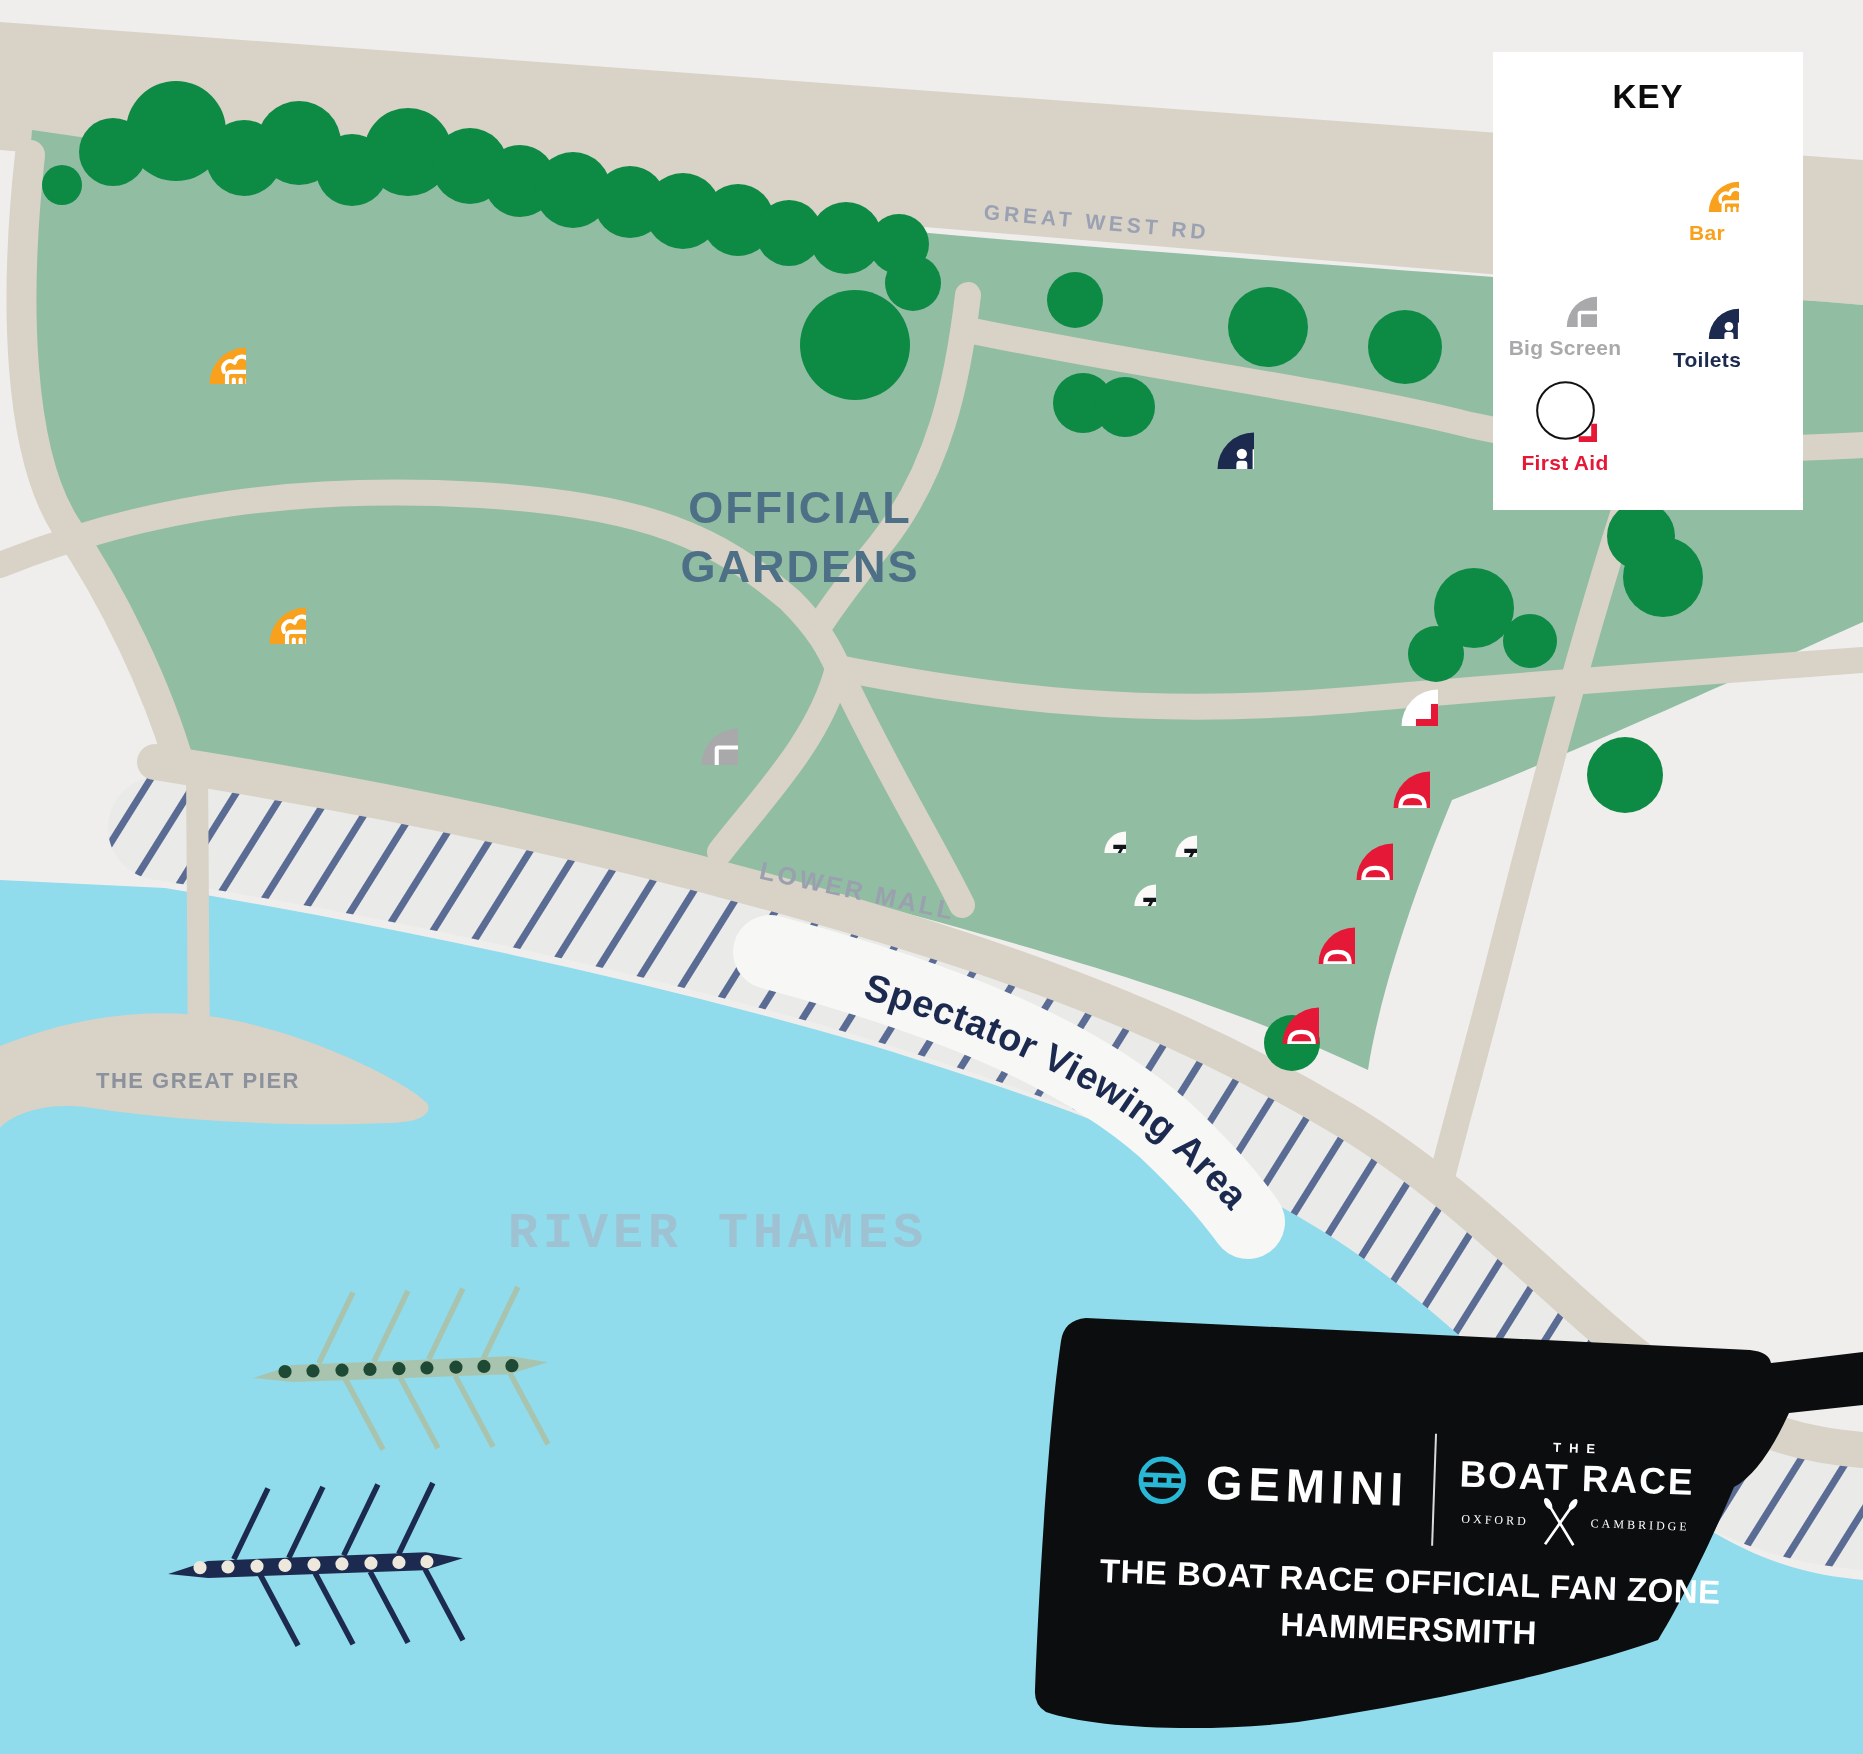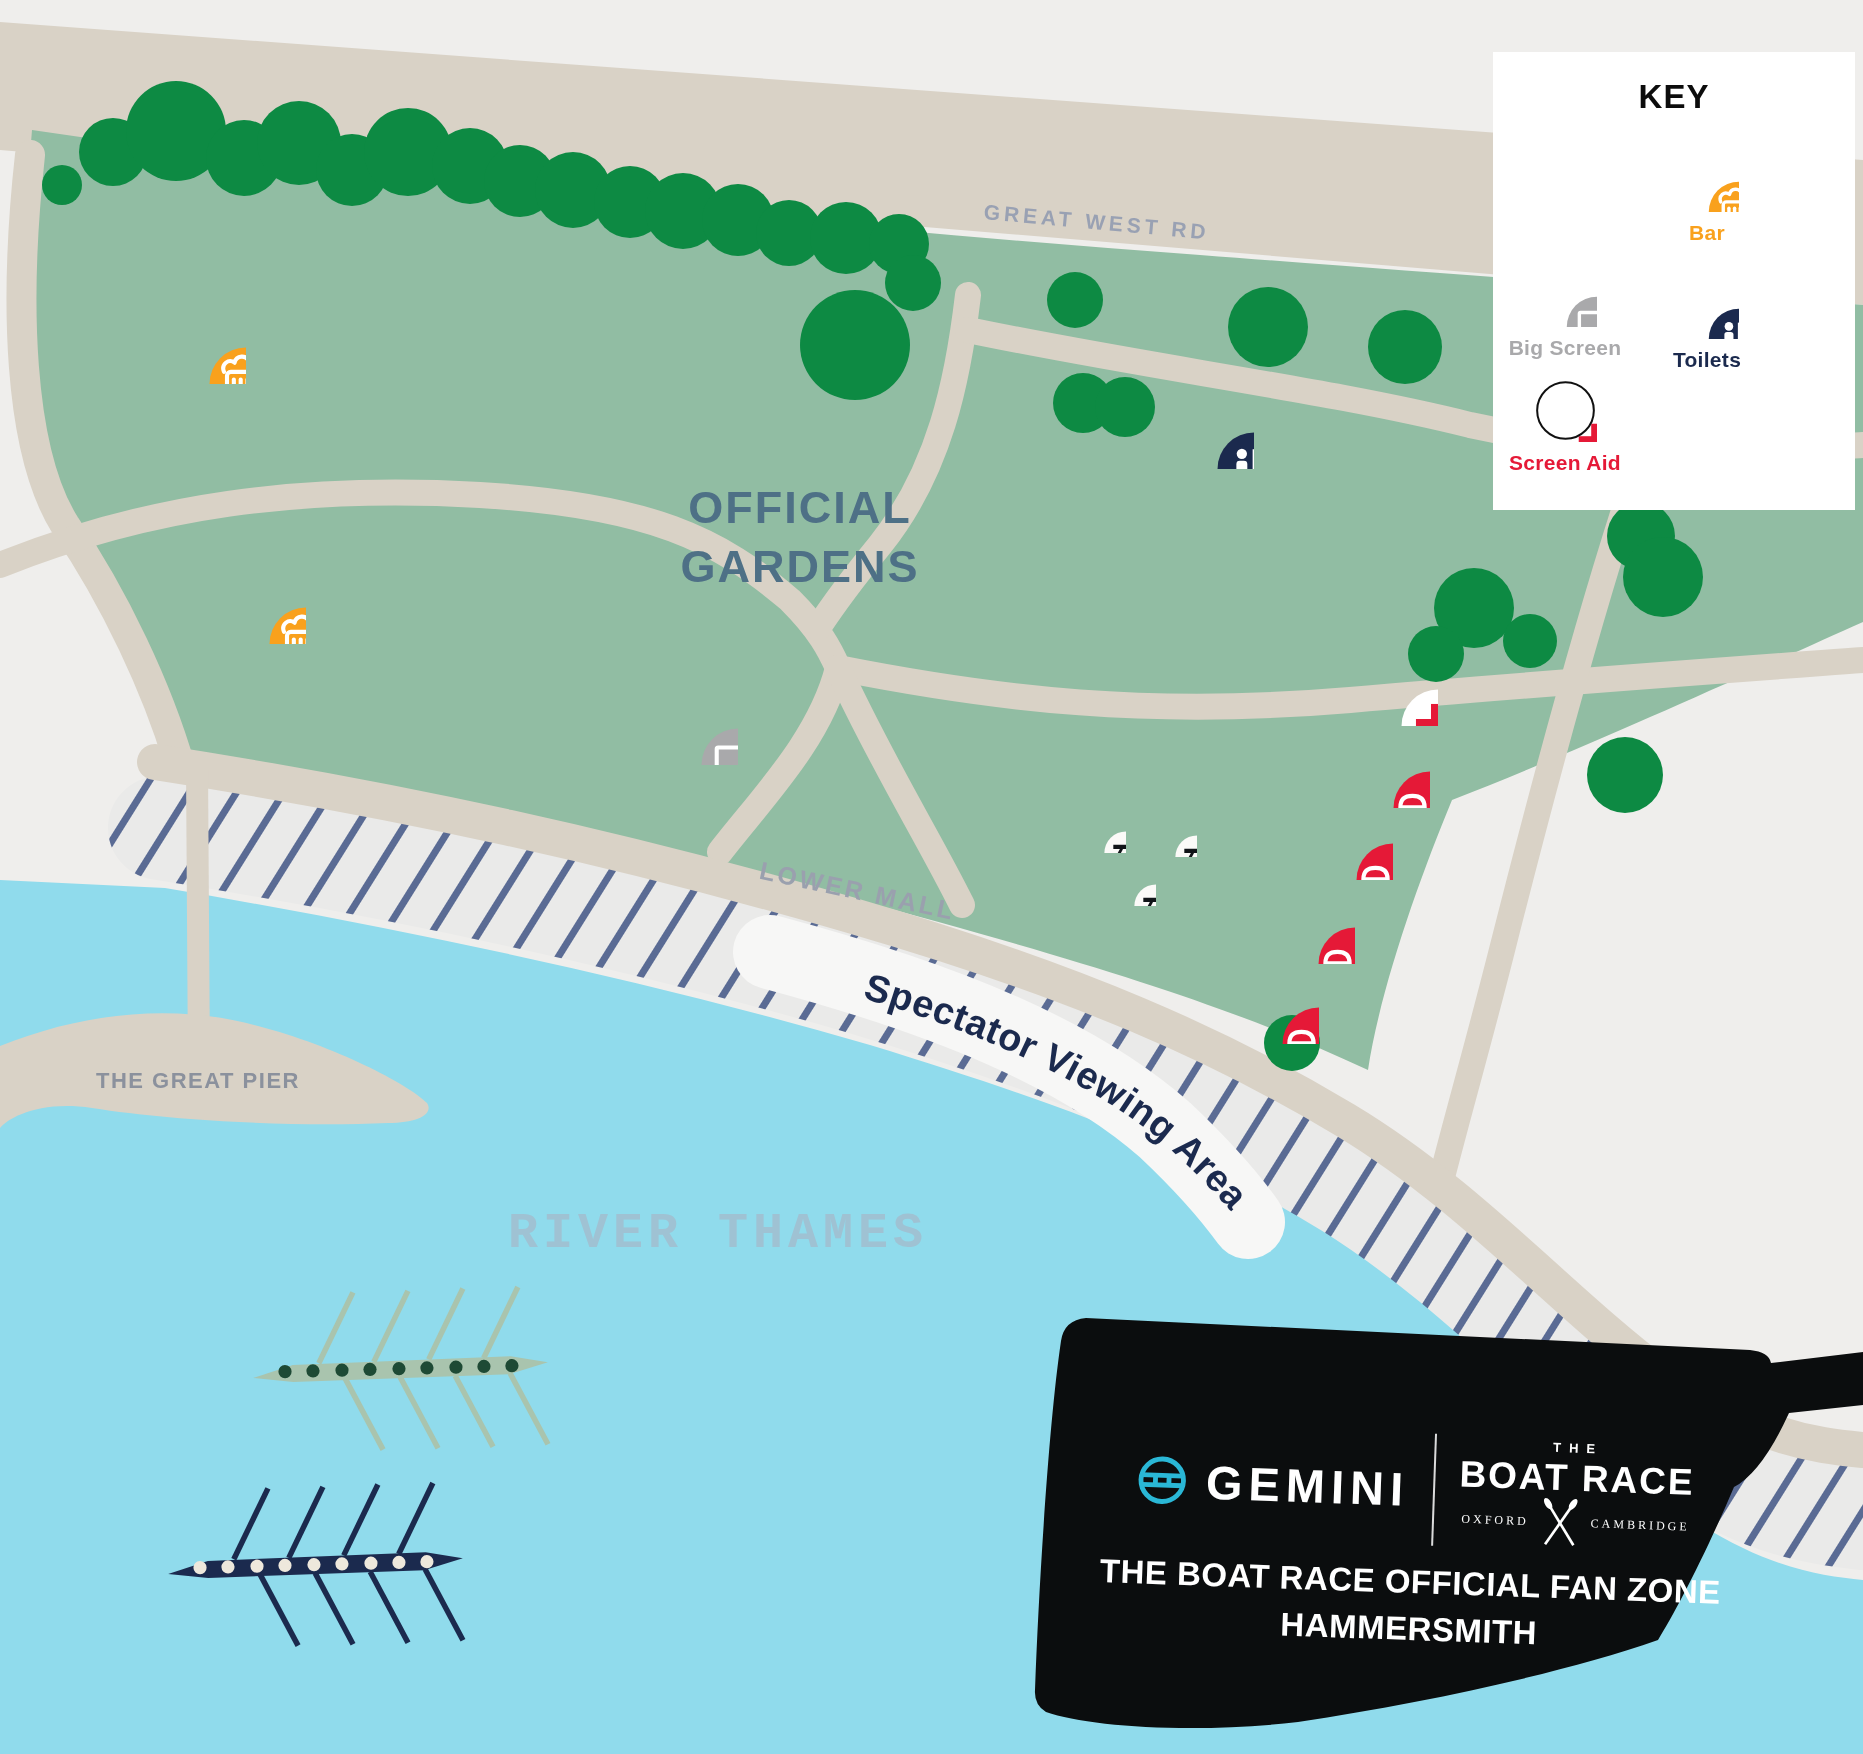--- a/index.html
+++ b/index.html
@@ -12,21 +12,21 @@
   .lbl-lowermall{left:763px;top:856px;font-size:25px;letter-spacing:3px;color:#9aa0ae;transform:rotate(12deg);transform-origin:left top;}
   .lbl-dovepier{left:96px;top:1068px;font-size:22px;letter-spacing:1.5px;color:#8b919d;}
   .lbl-river{left:508px;top:1205px;font-size:50px;letter-spacing:5px;color:#9fc2d3;font-family:Liberation Mono, monospace;}
 
   
   .marker{position:absolute;width:76px;height:76px;margin:-38px 0 0 -38px;}
   .marker svg{width:100%;height:100%;display:block;}
   .marker.m-picnic{width:47px;height:47px;margin:-23px 0 0 -23px;}
 
   
-  .key-panel{position:absolute;left:1493px;top:52px;width:362px;height:458px;background:#ffffff;}
+  .key-panel{position:absolute;left:1493px;top:52px;width:310px;height:458px;background:#ffffff;}
   .key-title{position:absolute;left:0;top:26px;width:100%;text-align:center;font-size:33px;font-weight:bold;letter-spacing:1px;color:#0c0c0c;}
   .kcell{position:absolute;width:140px;display:flex;flex-direction:column;align-items:center;}
   .kcell svg{width:63px;height:63px;display:block;}
   .klabel{margin-top:9px;font-size:21px;font-weight:bold;letter-spacing:0.3px;}
   .kc-0{left:2px;top:97px;}  .kc-1{left:144px;top:97px;}
   .kc-2{left:2px;top:212px;} .kc-3{left:144px;top:224px;}
   .kc-4{left:2px;top:327px;}
 
   
   .banner{position:absolute;left:1040px;top:1335px;width:745px;height:370px;color:#fff;transform:rotate(2deg);}
@@ -345,21 +345,21 @@
       <svg viewBox="-25 -25 50 50">
           <use href="#sym-toilets"></use>
         </svg>
       <div class="klabel" style="color: rgb(27, 42, 78);">Toilets</div>
     </div>
     <div class="kcell kc-4">
       <svg viewBox="-25 -25 50 50">
         <use href="#sym-first-aid"></use>
           <circle r="22.5" fill="none" stroke="#111" stroke-width="1.6"></circle>
       </svg>
-      <div class="klabel" style="color: rgb(229, 25, 55);">Screen Aid</div>
+      <div class="klabel" style="color: rgb(229, 25, 55);">First Aid</div>
     </div>
   </div>
 
   <div class="banner">
     <div class="b-row1">
       <div class="gemini">
         <svg width="58" height="58" viewBox="-30 -30 60 60">
           <g stroke="#2ab7d6" stroke-width="5" fill="none">
             <circle r="22"></circle>
             <line x1="-21" y1="-5" x2="21" y2="-5"></line>

